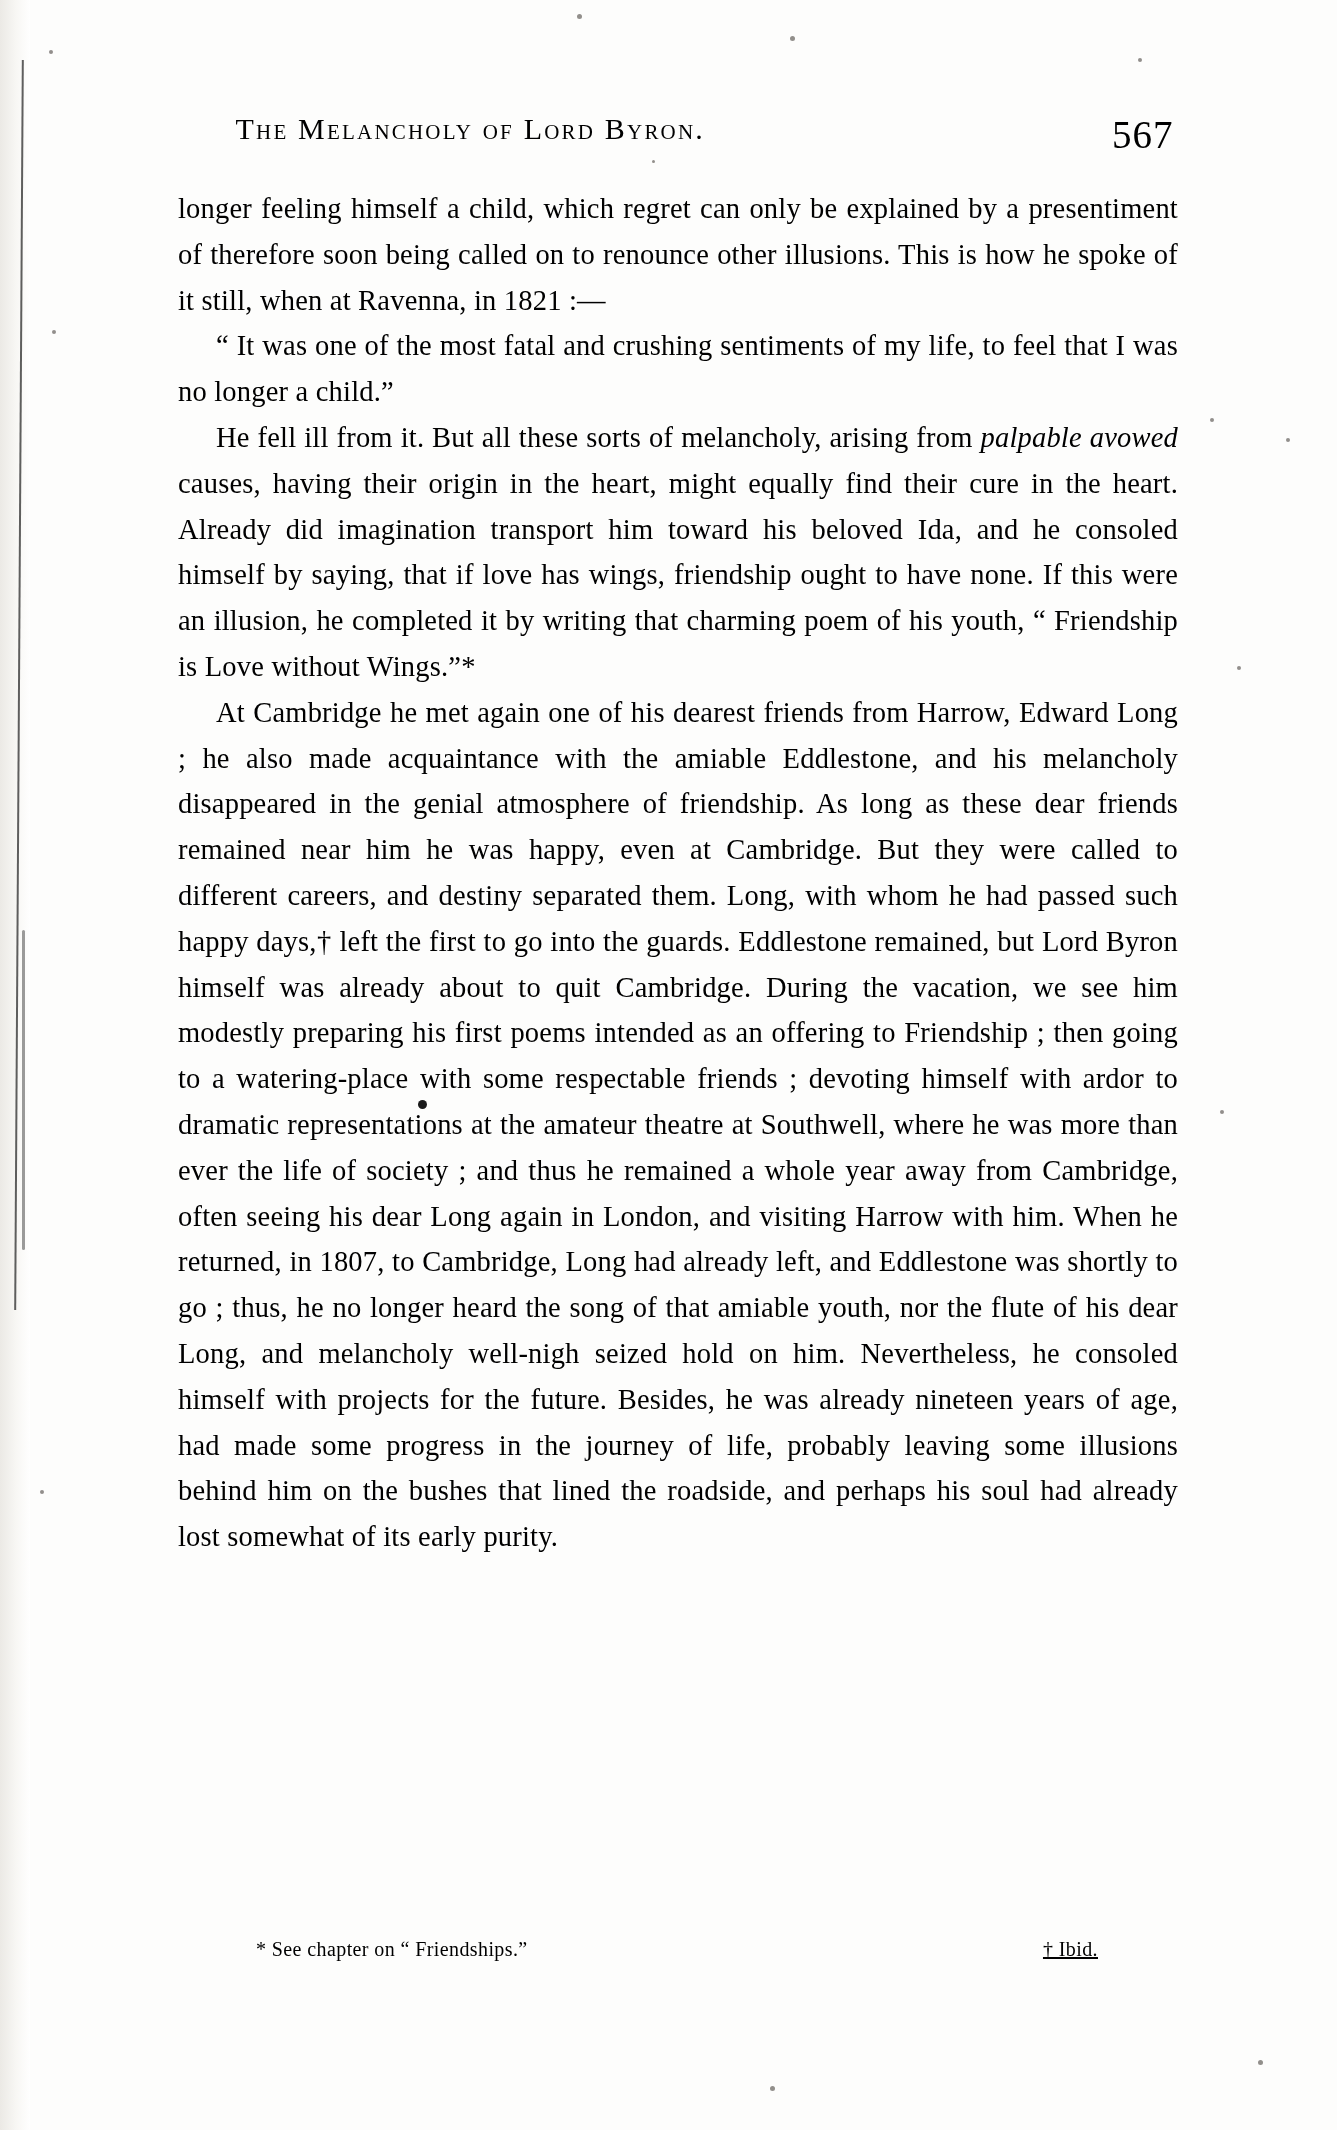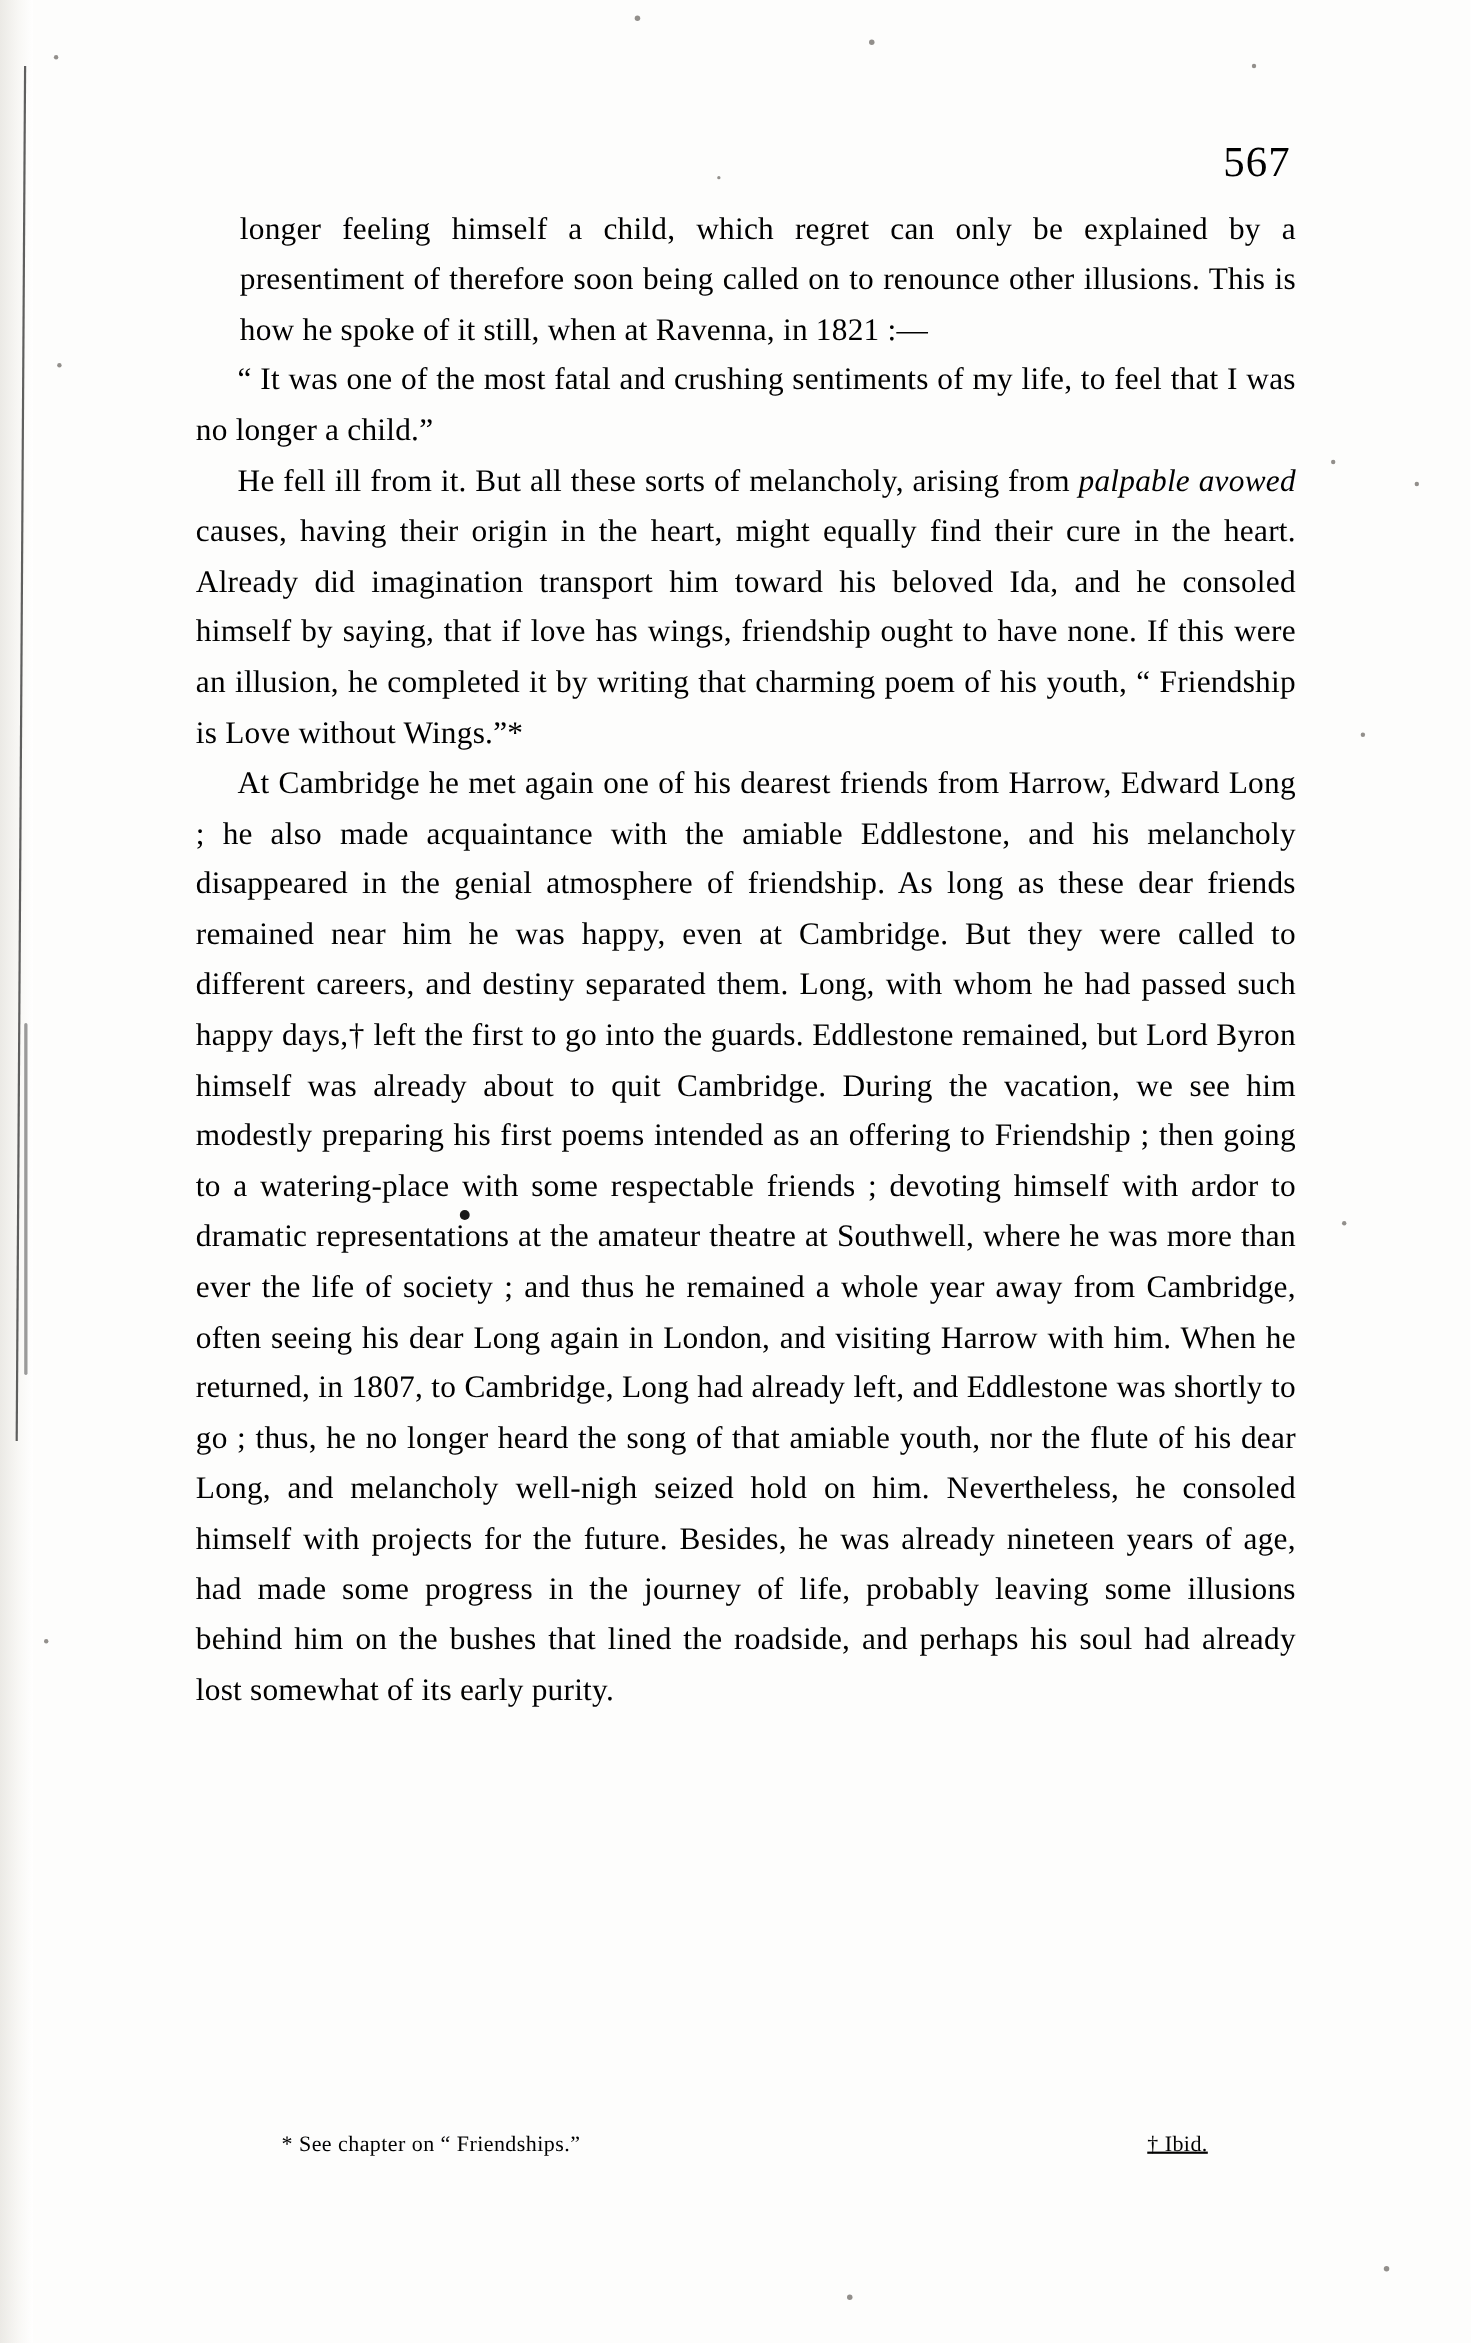--- a/index.html
+++ b/index.html
@@ -100,21 +100,20 @@
     text-align: justify;
     text-justify: inter-word;
     letter-spacing: 0.2px;
   }
   .body-text p {
     margin: 0;
     text-indent: 38px;
   }
   .body-text p.noindent {
     text-indent: 0;
-    margin-left: 40px;
   }
   em {
     font-style: italic;
   }
 
   .footnotes {
     position: absolute;
     left: 178px;
     top: 1938px;
     width: 1000px;
@@ -159,20 +158,21 @@
   <div class="speck" style="left:1237px;top:666px;width:4px;height:4px;"></div>
   <div class="speck" style="left:1210px;top:418px;width:4px;height:4px;"></div>
   <div class="speck" style="left:40px;top:1490px;width:4px;height:4px;"></div>
   <div class="speck" style="left:1220px;top:1110px;width:4px;height:4px;"></div>
   <div class="speck" style="left:770px;top:2086px;width:5px;height:5px;"></div>
   <div class="speck" style="left:1258px;top:2060px;width:5px;height:5px;"></div>
   <div class="speck" style="left:652px;top:160px;width:3px;height:3px;"></div>
 
   <div class="header">
     <div class="header-inner">
+      <span class="running-title">The Melancholy of Lord Byron.</span>
       <span class="page-number">567</span>
     </div>
   </div>
 
   <div class="body-text">
     <p class="noindent">longer feeling himself a child, which regret can only be explained by a presentiment of therefore soon being called on to renounce other illusions.  This is how he spoke of it still, when at Ravenna, in 1821 :—</p>
     <p>“ It was one of the most fatal and crushing sentiments of my life, to feel that I was no longer a child.”</p>
     <p><span>He fell ill from it.   But all these sorts of melancholy, arising from </span><em>palpable avowed</em><span> causes, having their origin in the heart, might equally find their cure in the heart.   Already did imagination transport him toward his beloved Ida, and he consoled himself by saying, that if love has wings, friendship ought to have none.   If this were an illusion, he completed it by writing that charming poem of his youth, “ Friendship is Love without Wings.”*</span></p>
     <p>At Cambridge he met again one of his dearest friends from Harrow, Edward Long ; he also made acquaintance with the amiable Eddlestone, and his melancholy disappeared in the genial atmosphere of friendship.  As long as these dear friends remained near him he was happy, even at Cambridge.   But they were called to different careers, and destiny separated them.  Long, with whom he had passed such happy days,† left the first to go into the guards.    Eddlestone remained, but Lord Byron himself was already about to quit Cambridge. During the vacation, we see him modestly preparing his first poems intended as an offering to Friendship ; then going to a watering-place with some respectable friends ; devoting himself with ardor to dramatic representations at the amateur theatre at Southwell, where he was more than ever the life of society ; and thus he remained a whole year away from Cambridge, often seeing his dear Long again in London, and visiting Harrow with him.  When he returned, in 1807, to Cambridge, Long had already left, and Eddlestone was shortly to go ; thus, he no longer heard the song of that amiable youth, nor the flute of his dear Long, and melancholy well-nigh seized hold on him. Nevertheless, he consoled himself with projects for the future. Besides, he was already nineteen years of age, had made some progress in the journey of life, probably leaving some illusions behind him on the bushes that lined the roadside, and perhaps his soul had already lost somewhat of its early purity.</p>
   </div>

